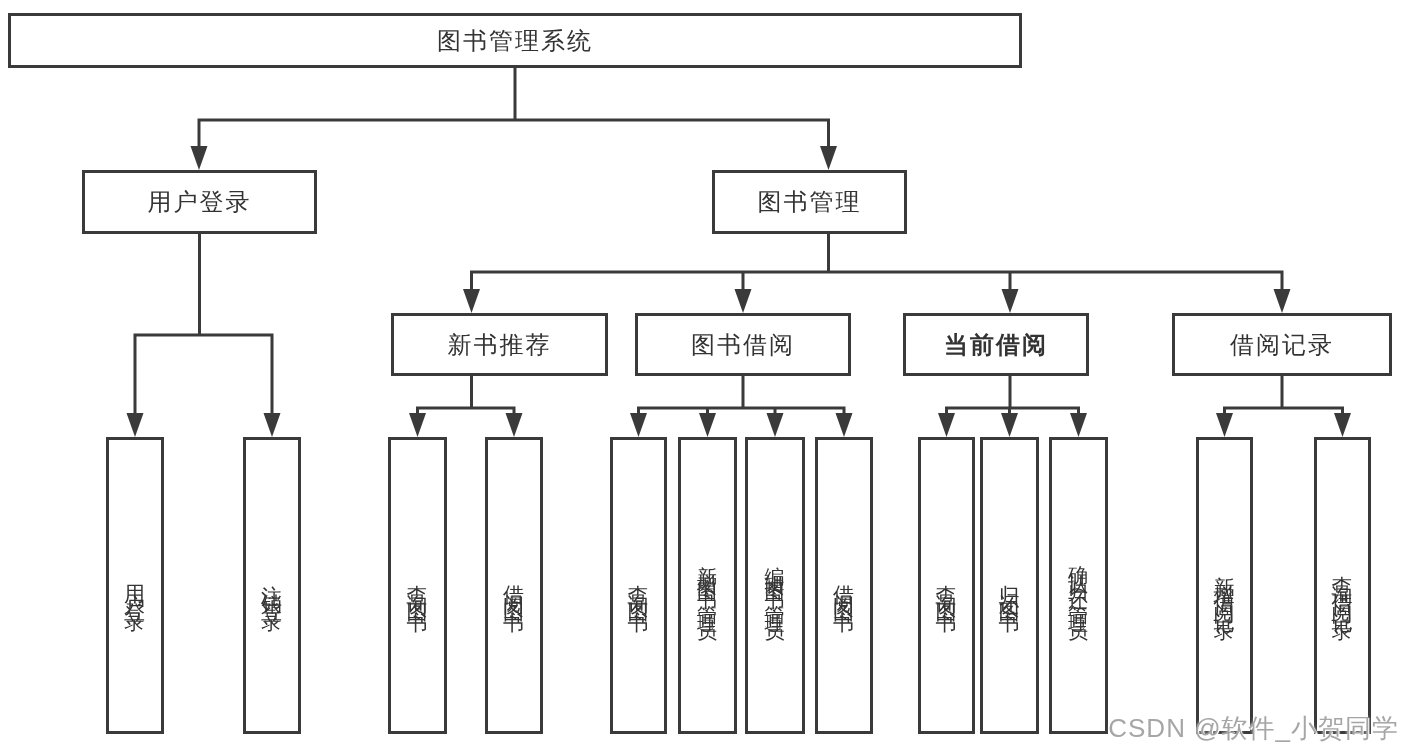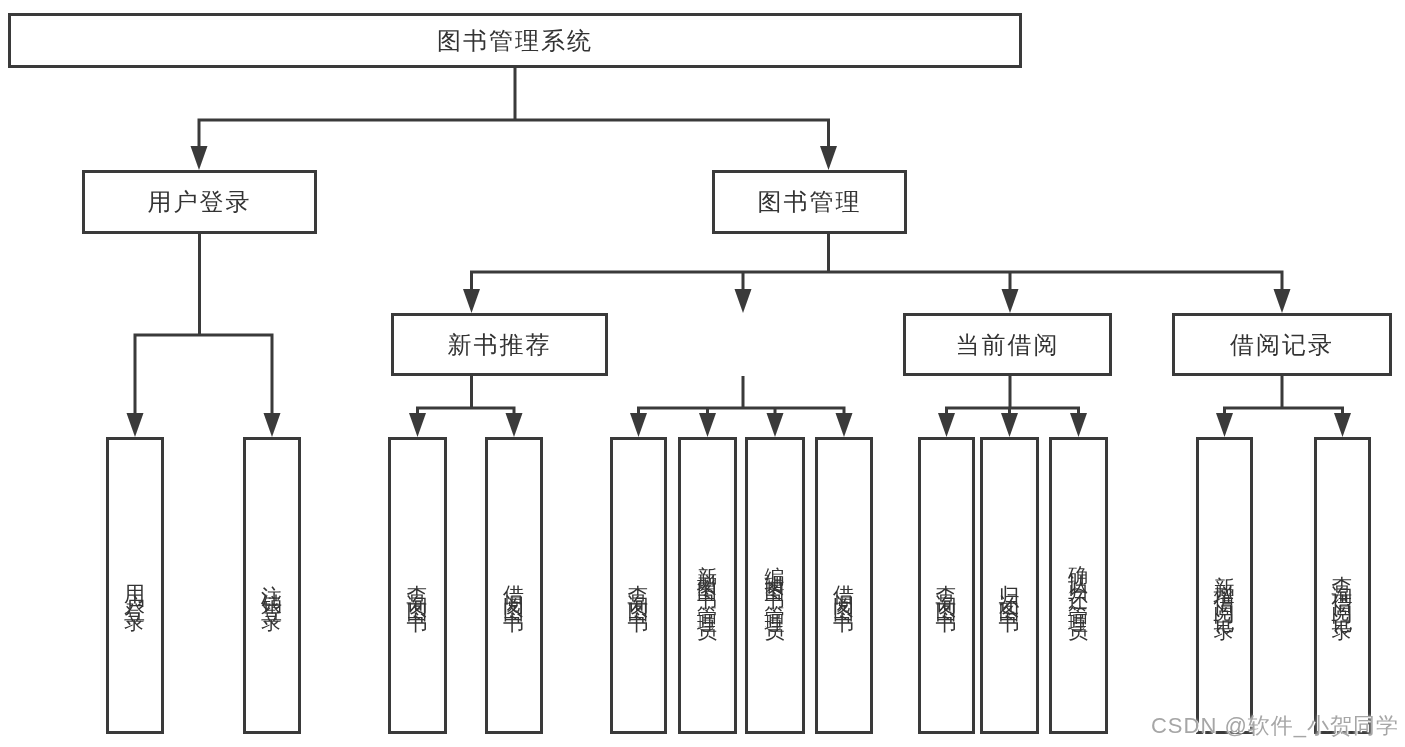--- a/index.html
+++ b/index.html
@@ -39,21 +39,21 @@
     writing-mode:vertical-rl;
     text-orientation:mixed;
     font-size:21px;
     letter-spacing:9px;
     line-height:1;
   }
   .watermark{
     position:absolute;
     right:6px;
     top:711px;
-    font-size:22px;
+    font-size:26px;
     color:var(--wm);
     letter-spacing:1px;
     text-shadow:0 0 3px #ffffff, 1px 1px 0 #ffffff;
     white-space:nowrap;
   }
   svg path{stroke:var(--line);stroke-width:3;fill:none;}
   svg polygon{fill:var(--line);stroke:none;}
 </style>
 </head>
 <body>
@@ -95,21 +95,22 @@
     <polygon points="1216,413 1233,413 1224.5,437"></polygon>
     <polygon points="1334,413 1351,413 1342.5,437"></polygon>
   </svg>
 
   <div class="node hnode" style="left:8px;top:13px;width:1014px;height:55px;">图书管理系统</div>
 
   <div class="node hnode" style="left:82px;top:170px;width:235px;height:64px;">用户登录</div>
   <div class="node hnode" style="left:712px;top:170px;width:195px;height:64px;">图书管理</div>
 
   <div class="node hnode" style="left:363px;top:313px;width:217px;height:63px;margin-left:28px;">新书推荐</div>
-  <div class="node hnode" style="left:903px;top:313px;width:209px;height:63px;">当前借阅</div>
+  <div class="node hnode" style="left:635px;top:313px;width:216px;height:63px;">图书借阅</div>
+  <div class="node hnode" style="left:903px;top:313px;width:186px;height:63px;font-weight:bold;">当前借阅</div>
   <div class="node hnode" style="left:1172px;top:313px;width:220px;height:63px;">借阅记录</div>
 
   <div class="node vnode" style="left:106px;top:437px;width:58px;height:297px;">用户登录</div>
   <div class="node vnode" style="left:243px;top:437px;width:58px;height:297px;">注销登录</div>
 
   <div class="node vnode" style="left:388px;top:437px;width:59px;height:297px;">查询图书</div>
   <div class="node vnode" style="left:485px;top:437px;width:58px;height:297px;">借阅图书</div>
 
   <div class="node vnode" style="left:610px;top:437px;width:57px;height:297px;">查询图书</div>
   <div class="node vnode" style="left:678px;top:437px;width:59px;height:297px;font-size:20px;letter-spacing:8px;">新增图书（管理员）</div>

